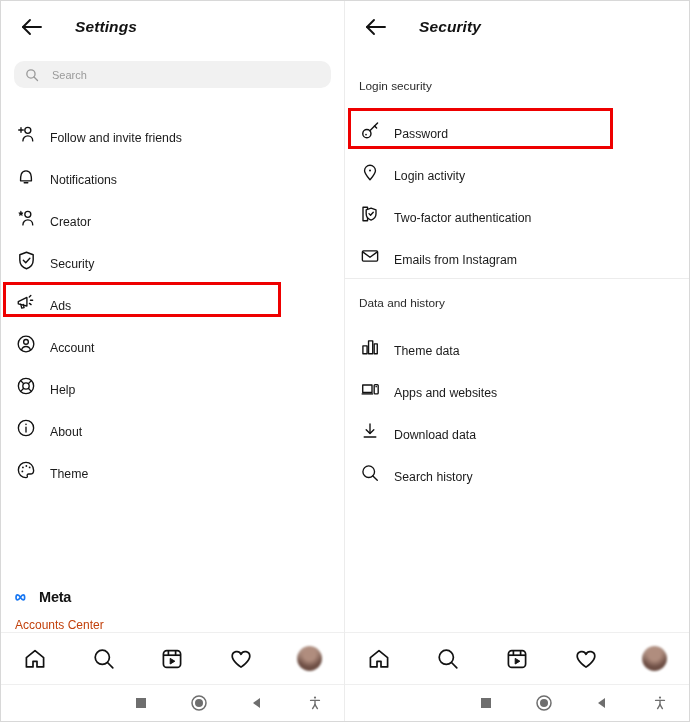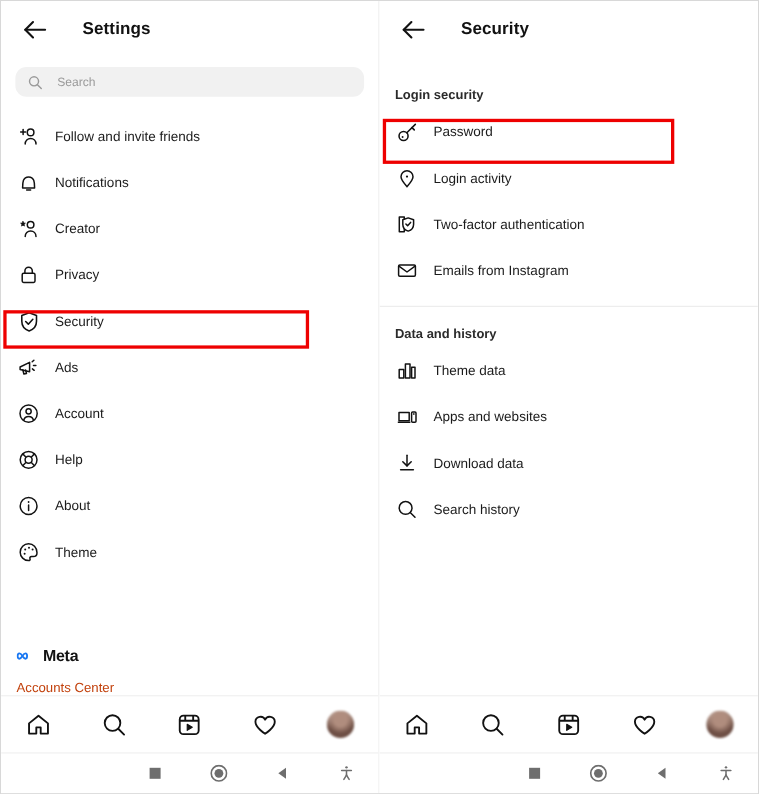--- a/index.html
+++ b/index.html
@@ -32,20 +32,21 @@
     align-items: center;
     padding-left: 18px;
   }
   .back-arrow { width: 26px; height: 26px; flex: 0 0 auto; }
   .hdr-title {
     font-size: 15.5px;
     font-weight: bold;
     color: #121212;
     margin-left: 30px;
     letter-spacing: .1px;
+    font-style: italic;
   }
 
   
   .search-wrap { padding: 8px 13px 0 13px; }
   .search-box {
     height: 27px;
     background: #f1f1f1;
     border-radius: 10px;
     display: flex;
     align-items: center;
@@ -56,21 +57,21 @@
     font-size: 11px;
     color: #9a9a9a;
     margin-left: 13px;
   }
 
   
   .menu { padding-top: 15px; }
   .row {
     height: 42px;
     display: flex;
-    align-items: center;
+    align-items: flex-end;
     padding-left: 14px;
     position: relative;
   }
   .row .ico {
     width: 22px; height: 22px;
     flex: 0 0 auto;
     display: flex; align-items: center; justify-content: center;
   }
   .row .ico svg { display: block; }
   .row .lbl {
@@ -85,21 +86,21 @@
     position: absolute;
     border: 3px solid #ee0000;
     pointer-events: none;
   }
   #hl-security { left: 2px; top: 281px; width: 278px; height: 35px; }
   #hl-password { left: 3px; top: 107px; width: 265px; height: 41px; }
 
   
   .sec-hdr {
     font-size: 11.8px;
-    font-weight: bold;
+    font-weight: normal;
     color: #2b2b2b;
     padding: 0 0 0 14px;
     height: 26px;
     display: flex;
     align-items: center;
   }
   .divider {
     height: 1px;
     background: #ececec;
     margin: 11px 0 11px 0;
@@ -234,29 +235,20 @@
         <span class="ico">
           <svg width="20" height="20" viewBox="0 0 22 22" fill="none" stroke="#121212" stroke-width="1.5" stroke-linecap="round">
             <circle cx="13" cy="7" r="3.3"></circle>
               <path d="M7.6 18.6c0-3.3 2.4-5.5 5.4-5.5s5.4 2.2 5.4 5.5"></path>
             <path d="M5.4 3.6l.7 1.6 1.7.2-1.3 1.2.4 1.7-1.5-.9-1.5.9.4-1.7L3 5.4l1.7-.2z" fill="#121212" stroke-width="0.7"></path>
           </svg>
         </span>
         <span class="lbl">Creator</span>
       </div>
 
-      <div class="row">
-        <span class="ico">
-          <svg width="20" height="20" viewBox="0 0 22 22" fill="none" stroke="#121212" stroke-width="1.5" stroke-linejoin="round">
-            <rect x="4.6" y="9.3" width="12.8" height="9.2" rx="1.4"></rect>
-            <path d="M7.3 9.3V6.9a3.7 3.7 0 0 1 7.4 0v2.4"></path>
-          </svg>
-        </span>
-        <span class="lbl">Privacy</span>
-      </div>
 
       <div class="row">
         <span class="ico">
           <svg width="21" height="21" viewBox="0 0 22 22" fill="none" stroke="#121212" stroke-width="1.5" stroke-linecap="round" stroke-linejoin="round">
             <path d="M11 2.4l7 2.6v5.6c0 4.3-2.9 7.8-7 9.1-4.1-1.3-7-4.8-7-9.1V5z"></path>
             <polyline points="7.7,10.8 10.2,13.3 14.5,8.6"></polyline>
           </svg>
         </span>
         <span class="lbl">Security</span>
       </div>

